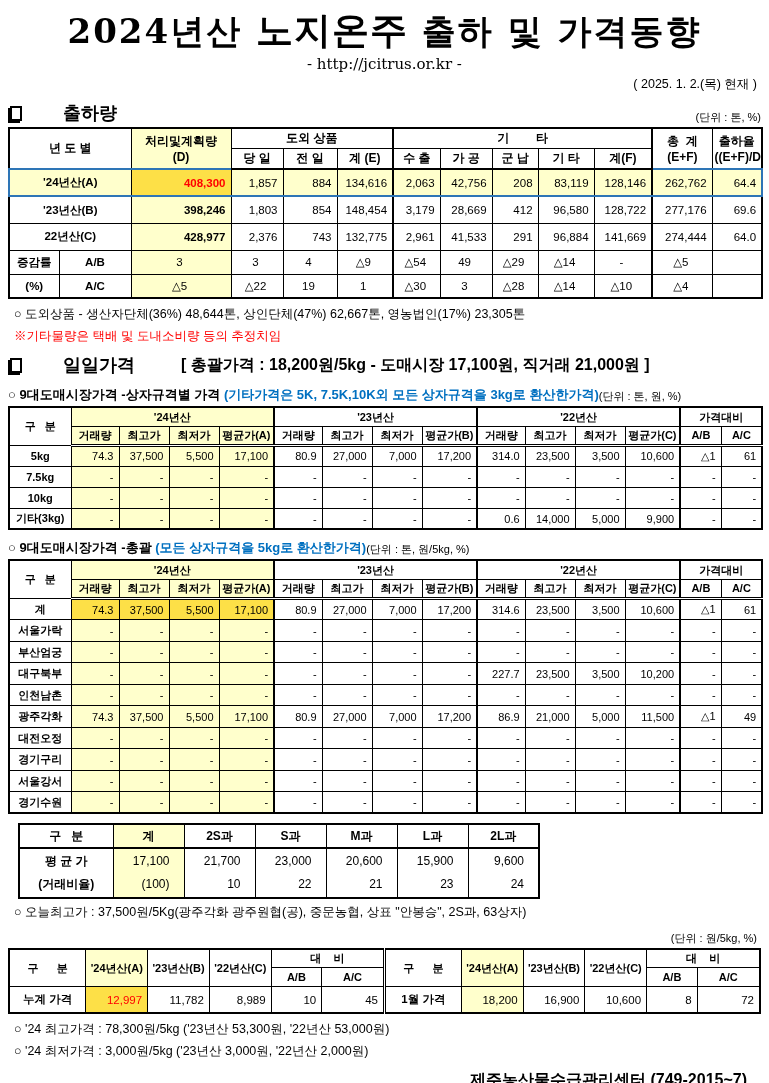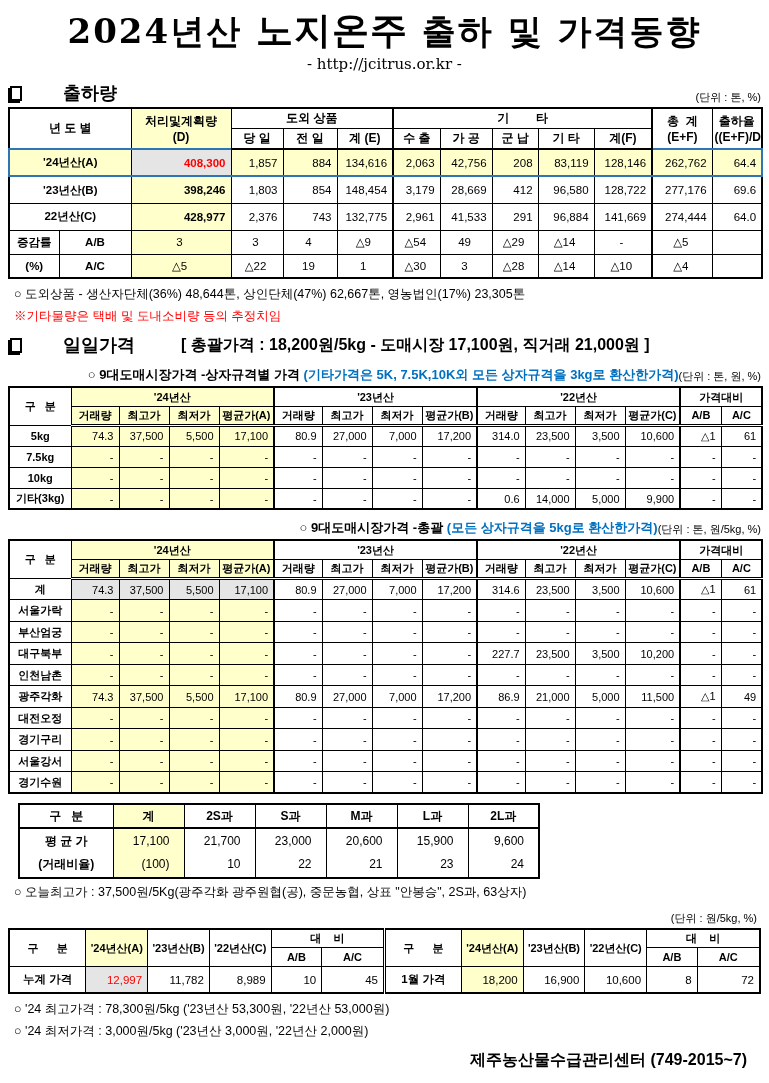--- a/index.html
+++ b/index.html
@@ -20,33 +20,33 @@
   .date-line { text-align:right; font-size:12.5px; margin-top:3px; padding-right:4px; }
 
   
   .sec-row { display:flex; justify-content:space-between; align-items:flex-end; margin-top:8px; }
   .sec-title { font-size:18px; font-weight:bold; display:flex; align-items:center;gap:32px; }
   .sq { display:inline-block; width:12px; height:15px; border:2.5px solid #000;
         box-shadow:-2px 2px 0 0 #000; margin:0 9px 0 2px; background:#fff; }
   .unit { font-size:11px; }
   .sec-bracket { font-size:16px; font-weight:bold; margin-left:14px; }
 
-  .sub-row { display:flex; justify-content:flex-end; align-items:flex-end; margin-top:9px; }
+  .sub-row { display:flex; justify-content:flex-start; align-items:flex-end; margin-top:9px; }
   .sub-title { font-size:13px; font-weight:bold; }
   .blue { color:#0070C0; }
   .red  { color:#FF0000; }
 
   
   table { border-collapse:collapse; table-layout:fixed; margin-top:2px; }
   th, td { border:1px solid #000; white-space:pre-line; overflow:hidden; }
   th { font-weight:bold; text-align:center; vertical-align:middle; padding:1px 2px; }
   td { text-align:right; vertical-align:middle; padding:1px 5px 1px 2px; font-size:11px; }
   td.lbl { text-align:center; font-weight:bold; padding:1px 2px; }
   .y { background:#FFFFCC; }
-  .b { background:#e5e5e5; }
+  .b { background:#fde047; }
   .r { color:#FF0000; }
   .bold { font-weight:bold; }
   .gl { border-left:2px solid #000 !important; }
   .dl { border-left:3px double #000 !important; }
   table { border:2px solid #000; }
 
   
   .t1 { width:753px; }
   .t1 th { font-size:12px; height:20px; }
   .t1 td { font-size:11.5px; height:27px; }
@@ -83,20 +83,21 @@
   .footer { text-align:right; font-size:16px; font-weight:bold; margin-top:10px; padding-right:14px; }
 </style>
 </head>
 <body>
 
 <div class="page">
 
   <div class="doc-title"><span>2024년산 </span><span class="emph">노지온주</span><span> 출하 및 가격동향</span></div>
 
   <div class="url-line">- http://jcitrus.or.kr -</div>
+  <div class="date-line">( 2025.  1.  2.(목) 현재 )</div>
 
   <div class="sec-row">
     <div class="sec-title">
         <span class="sq"></span>
         <span>출하량</span>
       </div>
     <div class="unit">(단위 : 톤, %)</div>
   </div>
   <div>
       <table class="t1">

